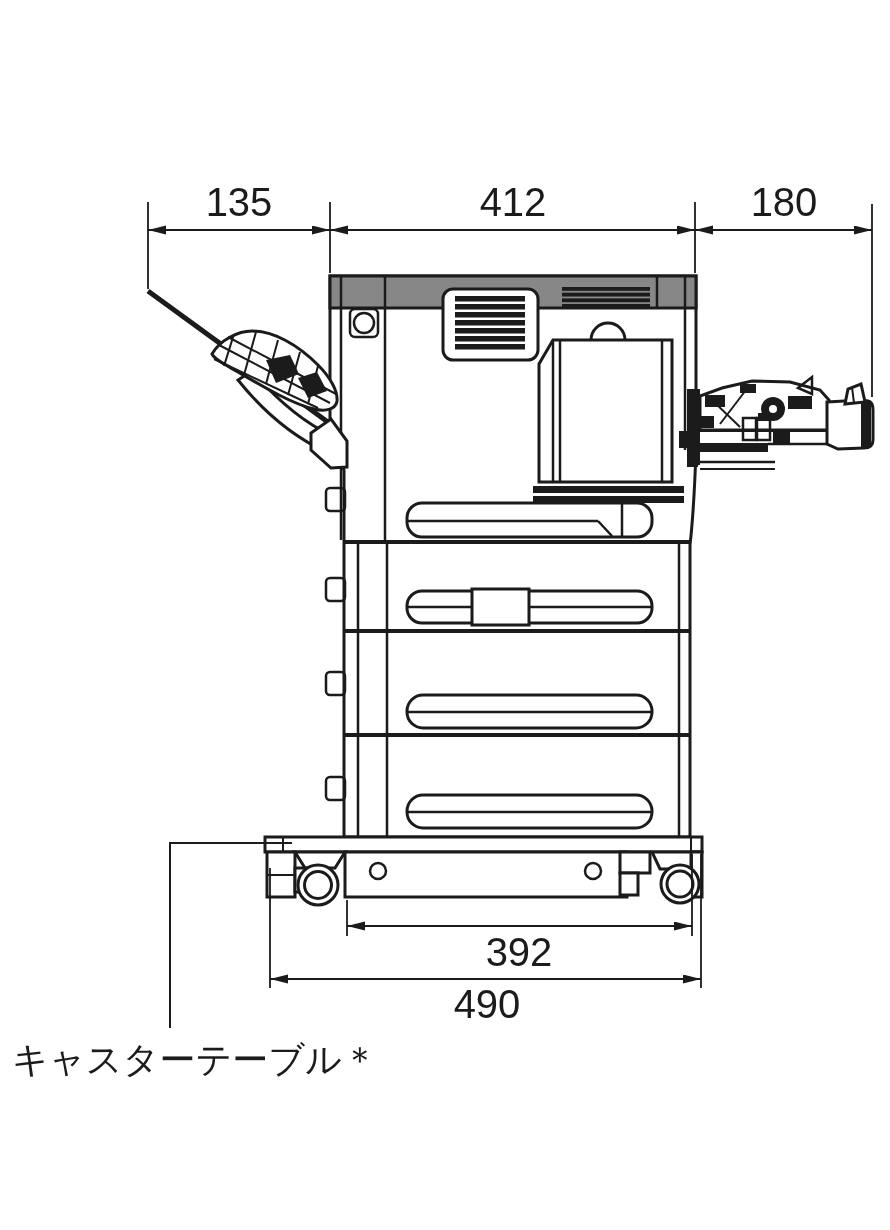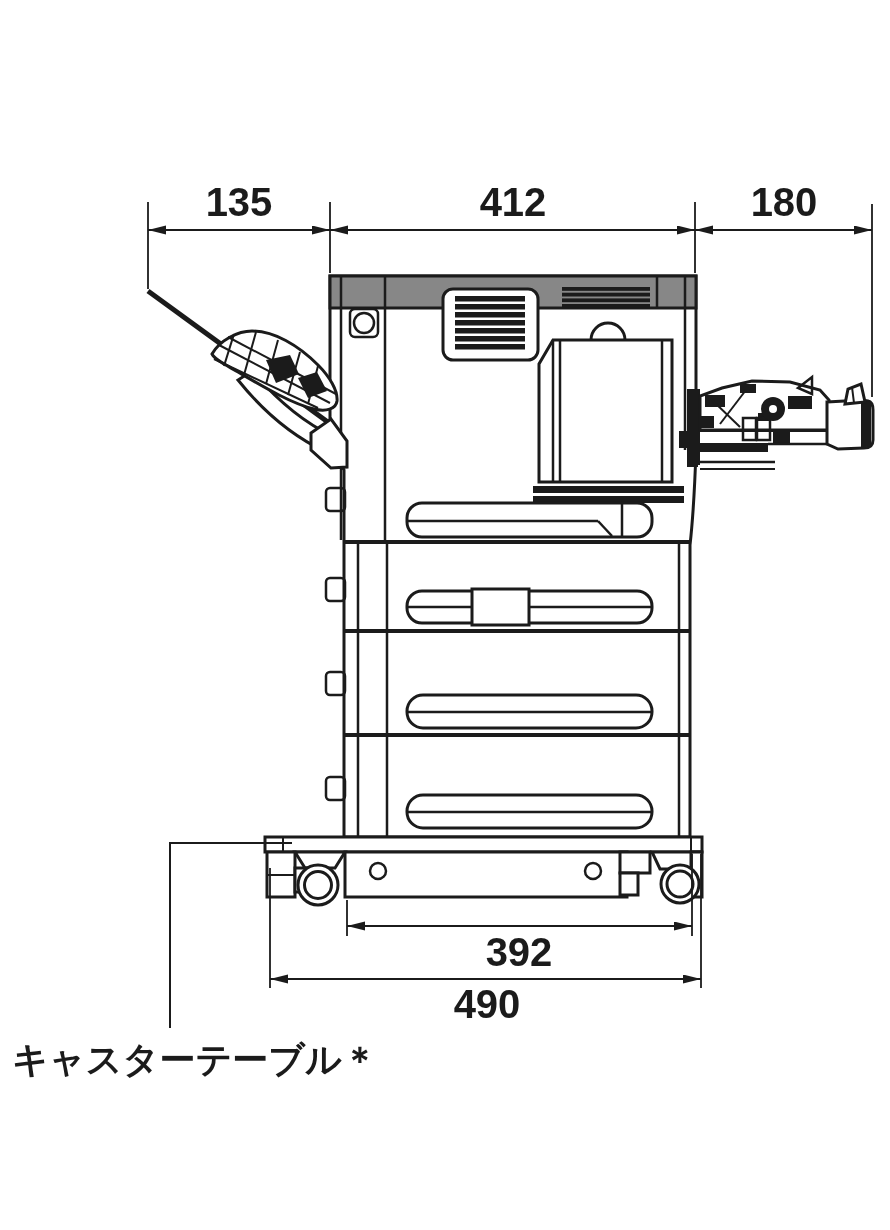--- a/index.html
+++ b/index.html
@@ -1,17 +1,17 @@
 <!DOCTYPE html>
 <html><head>
 <meta charset="utf-8">
 <style>
   html,body{margin:0;padding:0;background:#ffffff;}
   body{width:890px;height:1230px;overflow:hidden;font-family:"Liberation Sans",sans-serif;}
-  .stage{position:relative;width:890px;height:1130px;background:#fff;font-weight:bold;}
+  .stage{position:relative;width:890px;height:1130px;background:#fff;}
   svg{display:block;}
   .dim-text{font-family:"Liberation Sans",sans-serif;font-size:40px;fill:#1b1b1b;}
   .caption-text{font-family:"Liberation Sans",sans-serif;font-size:36px;fill:#1b1b1b;}
   .outline{fill:#ffffff;stroke:#1b1b1b;stroke-width:3;}
   .thin{stroke:#1b1b1b;stroke-width:2;fill:none;}
   .med{stroke:#1b1b1b;stroke-width:2.5;fill:none;}
   .thick{stroke:#1b1b1b;stroke-width:3;fill:none;}
   .dimline{stroke:#1b1b1b;stroke-width:2.2;fill:none;}
   .extline{stroke:#1b1b1b;stroke-width:1.8;fill:none;}
   .blackfill{fill:#1b1b1b;stroke:none;}

